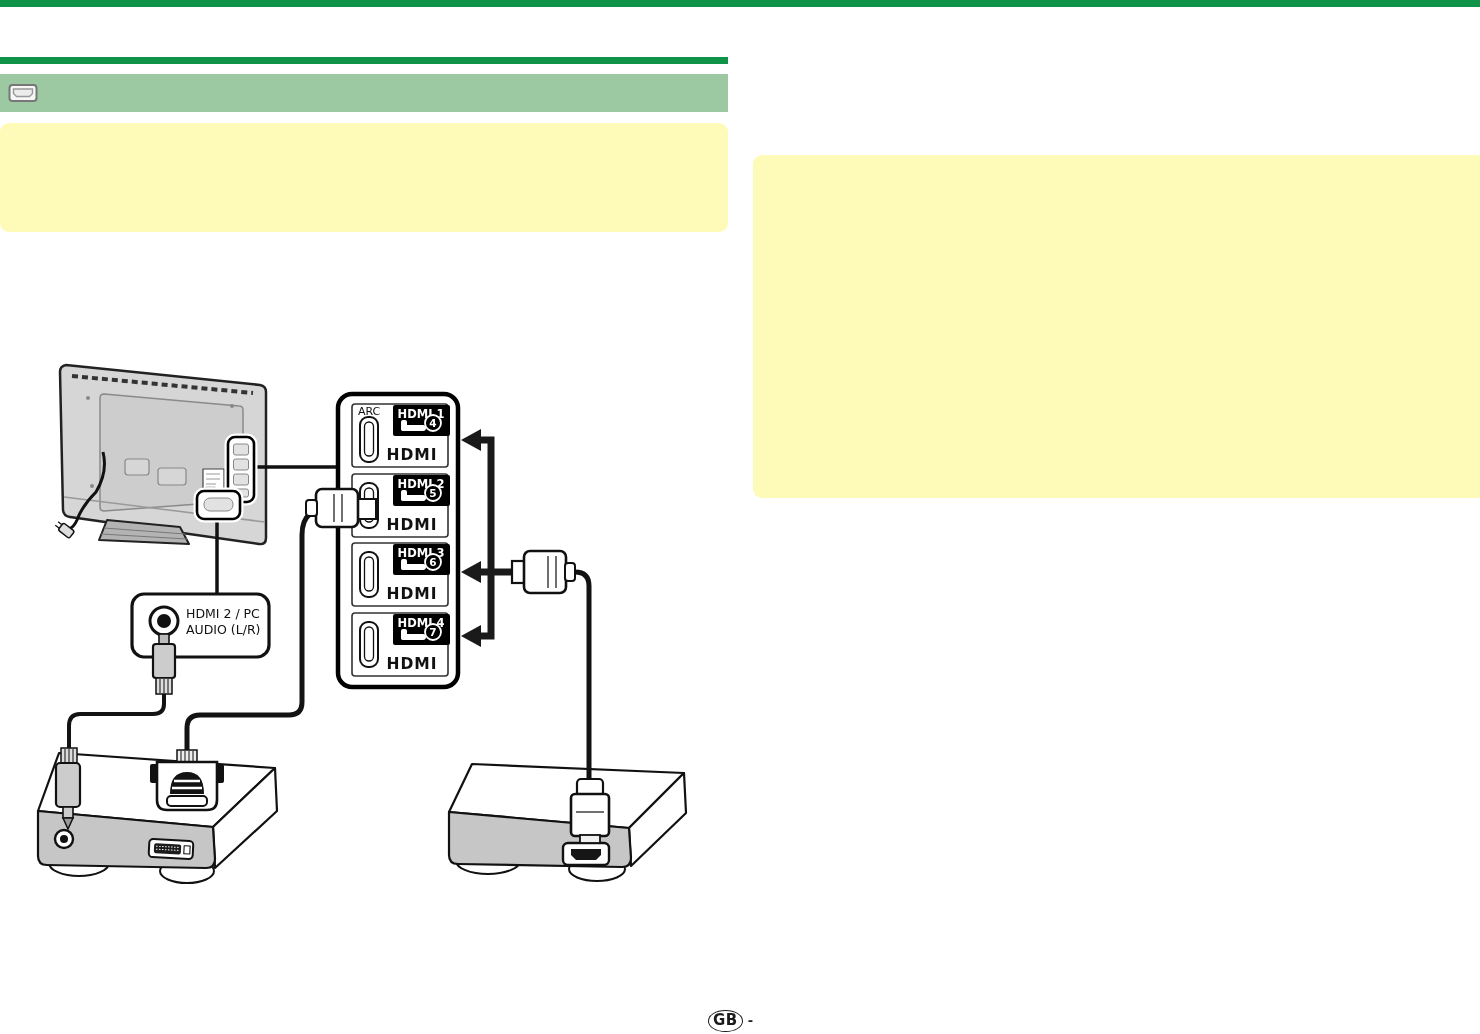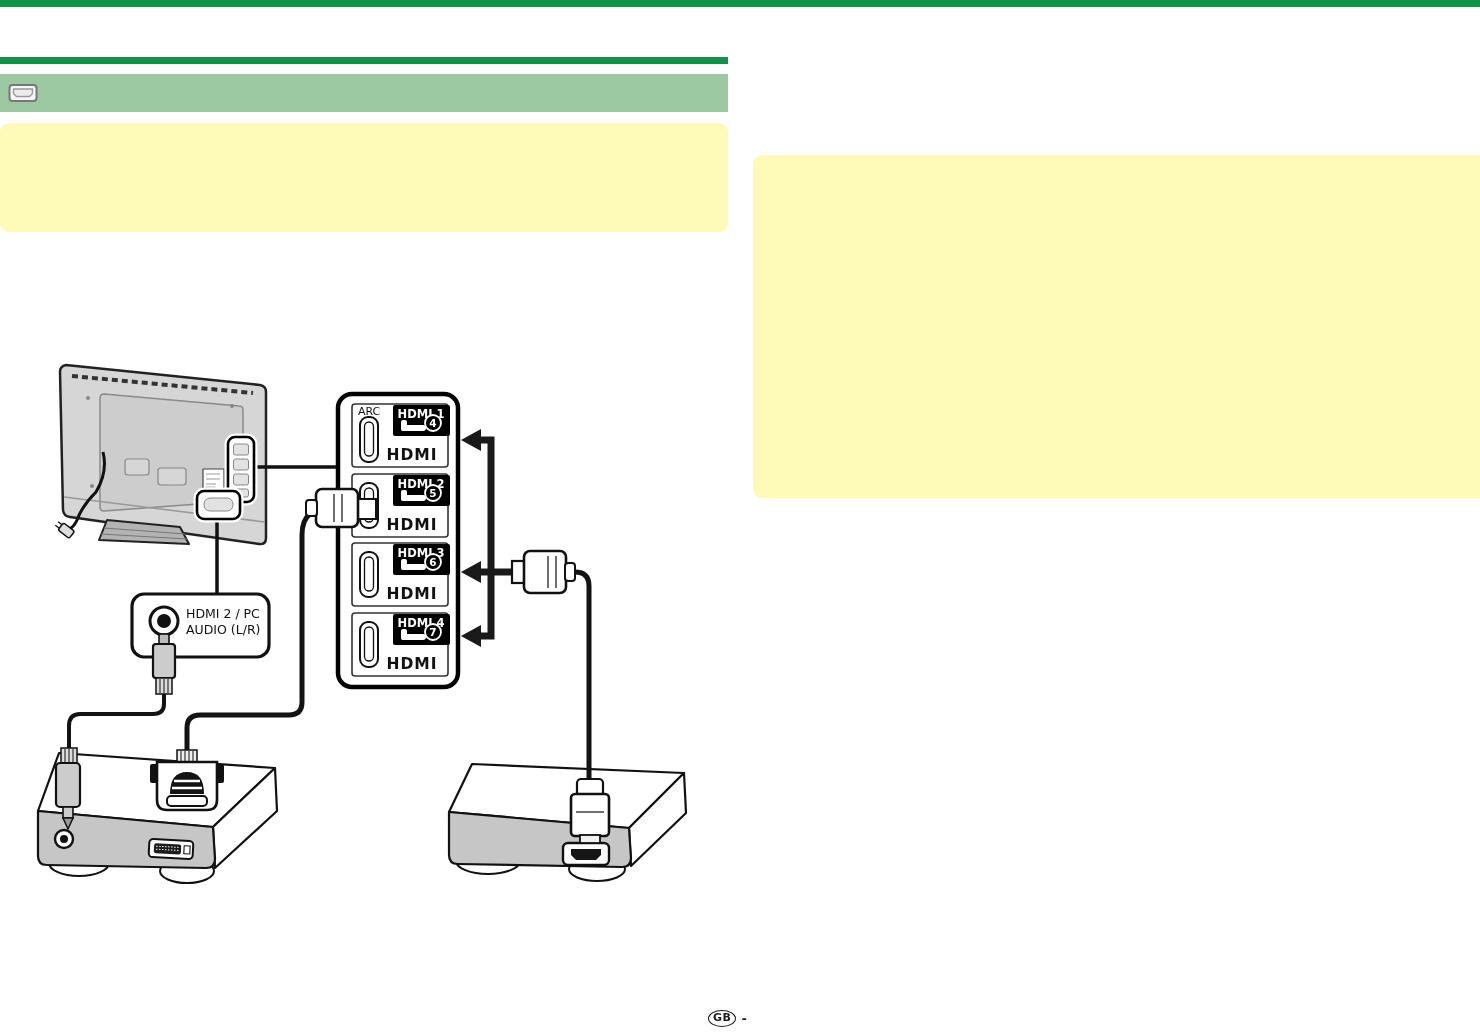--- a/index.html
+++ b/index.html
@@ -11,21 +11,21 @@
   .rule      { position:absolute; left:0; top:57px; width:728px; height:7px; background:var(--divider-green,#0e9349); }
   .section-bar {
     position:absolute; left:0; top:74px; width:728px; height:38px;
     background:var(--section-bar-green,#9cc9a2);
     display:flex; align-items:center; padding-left:8px; box-sizing:border-box;
   }
   .note-left  { position:absolute; left:0;   top:123px; width:728px; height:109px; background:var(--note-yellow,#fdfbb7); border-radius:9px; }
   .note-right { position:absolute; left:753px; top:155px; width:727px; height:343px; background:var(--note-yellow,#fdfbb7); border-radius:9px 0 0 9px; }
   .diagram   { position:absolute; left:0; top:0; width:1480px; height:1034px; }
   .footer    { position:absolute; left:708px; top:1010px; display:flex; align-items:center; gap:5px; color:#1b1b1b; }
-  .gb        { border:1.8px solid #1b1b1b; border-radius:50%; font-size:11px; font-weight:bold; padding:1px 4px 2px 4px; line-height:1.1; letter-spacing:0.5px; }
+  .gb        { border:1.8px solid #1b1b1b; border-radius:50%; font-size:15px; font-weight:bold; padding:1px 4px 2px 4px; line-height:1.1; letter-spacing:0.5px; }
   .dash      { font-weight:bold; font-size:13px; }
 
   
   .badge-label { font-family:"DejaVu Sans",sans-serif; font-size:11.5px; font-weight:600; fill:#ffffff; text-anchor:middle; }
   .badge-num   { font-family:"DejaVu Sans",sans-serif; font-size:10.5px; font-weight:bold; fill:#ffffff; text-anchor:middle; }
   .arc-label   { font-family:"DejaVu Sans",sans-serif; font-size:11px; fill:#111111; }
   .hdmi-logo   { font-family:"DejaVu Sans",sans-serif; font-size:15.5px; font-weight:bold; letter-spacing:1px; fill:#111111; text-anchor:middle; }
   .audio-label { font-family:"DejaVu Sans",sans-serif; font-size:12.5px; fill:#111111; }
 </style>
 </head>

